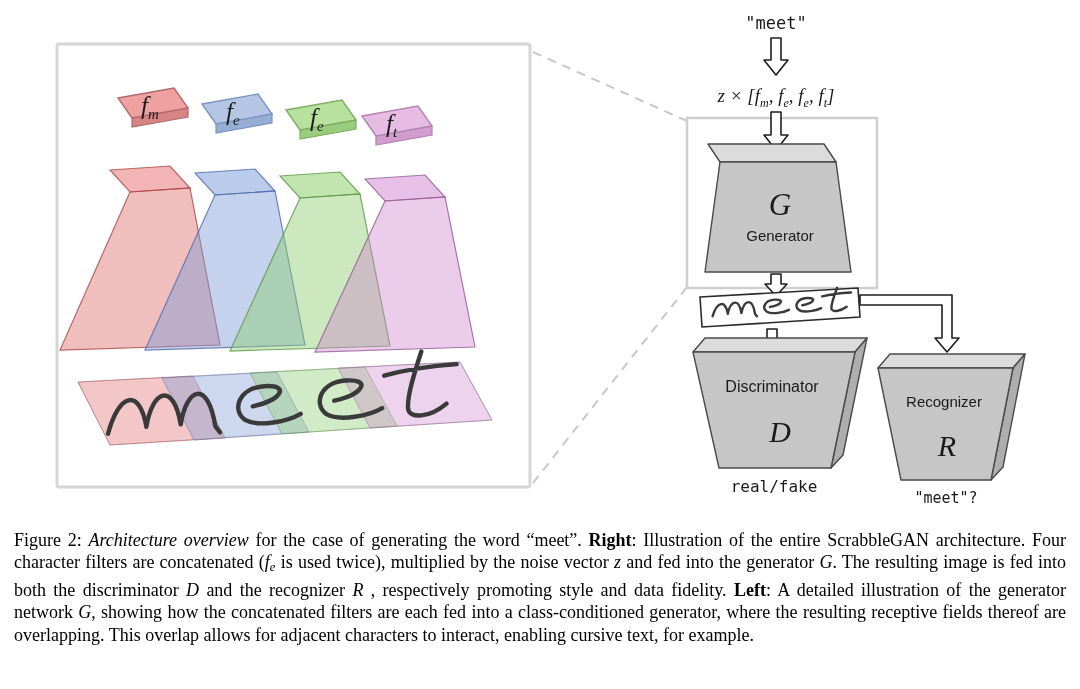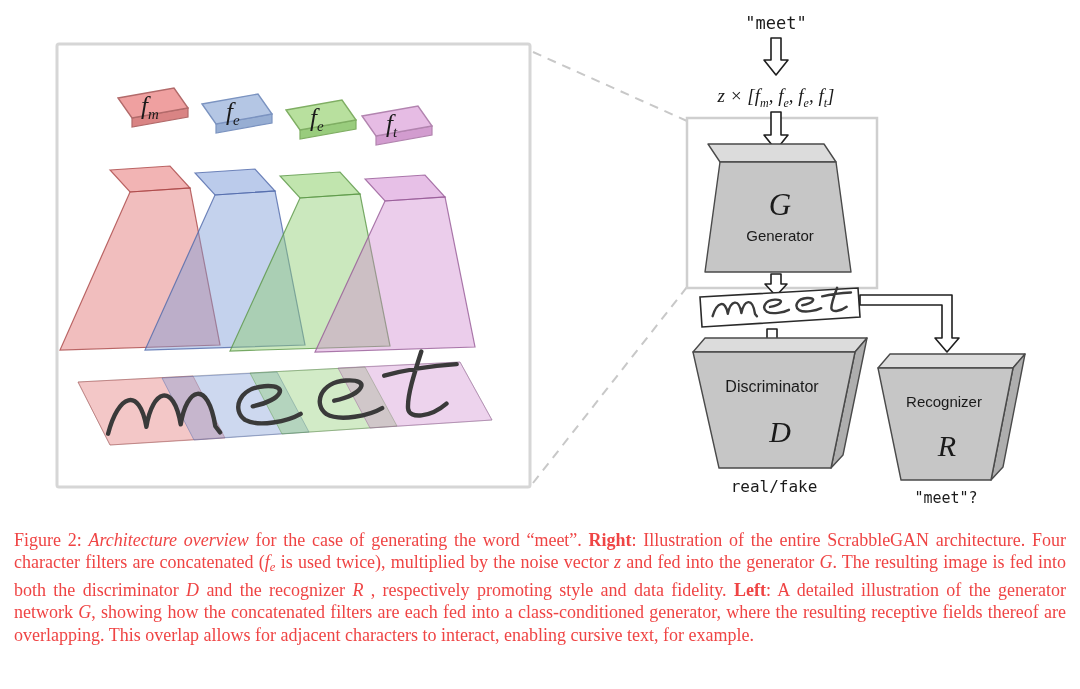--- a/index.html
+++ b/index.html
@@ -7,21 +7,21 @@
         font-family:"Liberation Serif",serif;}
   svg{position:absolute;left:0;top:0;}
   svg text{fill:#1a1a1a;}
   .mono{font-family:"DejaVu Sans Mono",monospace;}
   .math{font-family:"Liberation Serif",serif;font-style:italic;}
   .sans{font-family:"Liberation Sans",sans-serif;}
   .oarrow{fill:#ffffff;stroke:#1f1f1f;stroke-width:1.6;stroke-linejoin:round;}
   .grayface{stroke:#4a4a4a;stroke-width:1.4;stroke-linejoin:round;}
   .hand{fill:none;stroke:#3a3a3a;stroke-linecap:round;stroke-linejoin:round;}
   .caption{position:absolute;left:14px;top:529px;width:1052px;font-size:18px;
-           line-height:22.4px;text-align:justify;color:#ef4444;}
+           line-height:22.4px;text-align:justify;color:#000000;}
   .caption .it{font-style:italic;}
   .caption .b{font-weight:bold;}
   .caption .m{font-style:italic;}
   .caption .sub{font-size:70%;vertical-align:-0.25em;font-style:italic;}
 </style>
 </head>
 <body>
 
 <div class="page">
 

